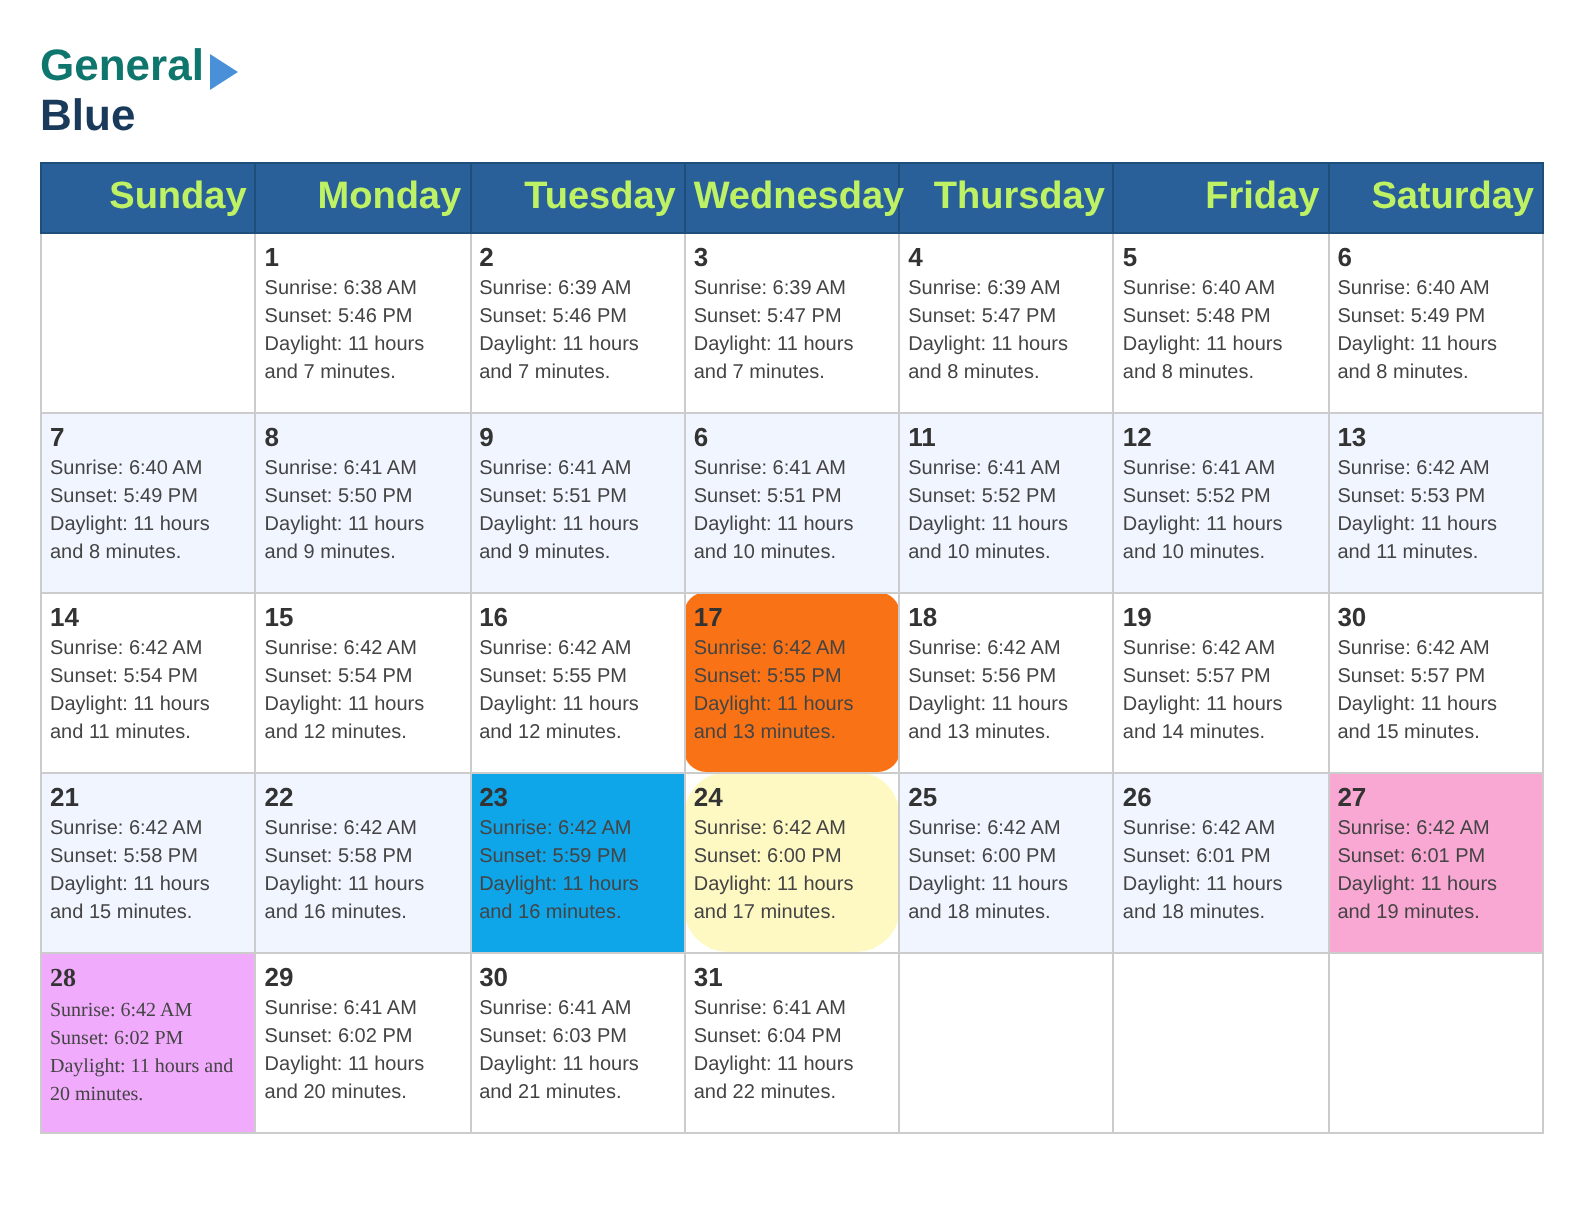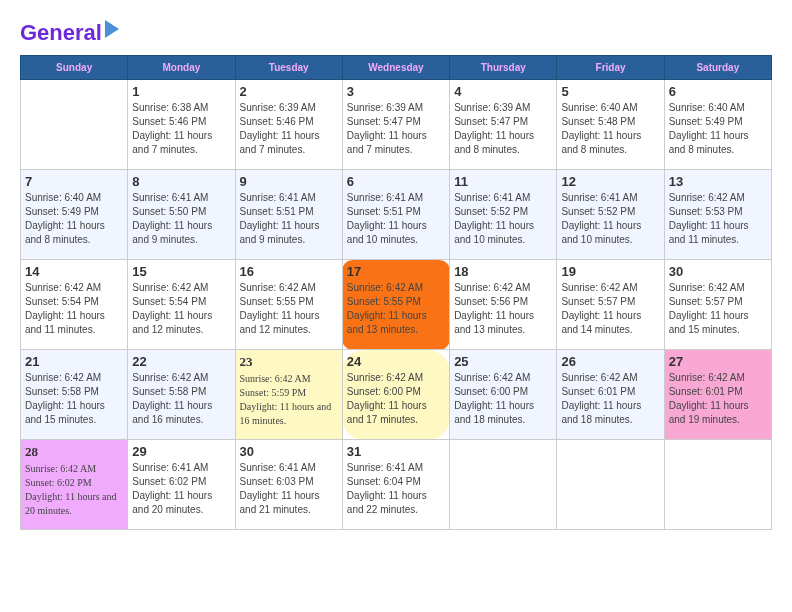--- a/index.html
+++ b/index.html
@@ -32,24 +32,24 @@
       font-size: 16px;
       color: #555;
     }
     table {
       width: 100%;
       border-collapse: collapse;
       table-layout: fixed;
     }
     th {
       background-color: #2a6099;
-      color: #f0abfc;
-      font-size: 10px;
+      color: #bef264;
+      font-size: 19px;
       padding: 6px 4px;
-      text-align: center;
+      text-align: right;
       border: 1px solid #1e4f7a;
     }
     td {
       vertical-align: top;
       border: 1px solid #ccc;
       padding: 4px 4px 6px 4px;
       font-size: 10.5px;
       color: #333;
       height: 90px;
     }
@@ -77,24 +77,25 @@
     td.empty {
       background-color: inherit;
     }
   </style>
 </head>
 <body>
 
 <div class="header">
   <div class="logo">
     <div>
-      <div style="font-size:22px;font-weight:bold;color:#6d28d9;line-height:1.15;display:flex;align-items:flex-start;">
+      <div style="font-size:22px;font-weight:bold;color:#0f766e;line-height:1.15;display:flex;align-items:flex-end;">
         <span>General</span>
         <span style="display:inline-block;width:0;height:0;border-style:solid;border-width:9px 0 9px 14px;border-color:transparent transparent transparent #4a90d9;margin-left:3px;"></span>
       </div>
+      <div style="font-size:22px;font-weight:bold;color:#1a3a5c;line-height:1.15;">Blue</div>
     </div>
   </div>
   <div class="title-block">
     <div class="title-month"></div>
     <div class="title-location"></div>
   </div>
 </div>
 
 <table>
   <thead>
@@ -198,21 +199,21 @@
       </tr>
       <tr>
         <td style="background-color: rgb(240, 245, 255);">
           <span class="day-num">21</span>
           <div class="day-info">Sunrise: 6:42 AM<br>Sunset: 5:58 PM<br>Daylight: 11 hours and 15 minutes.</div>
         </td>
         <td style="background-color: rgb(240, 245, 255);">
           <span class="day-num">22</span>
           <div class="day-info">Sunrise: 6:42 AM<br>Sunset: 5:58 PM<br>Daylight: 11 hours and 16 minutes.</div>
         </td>
-        <td style="background-color: #fef9c3; font-family: Liberation Serif, serif;">
+        <td style="background-color: #0ea5e9;">
           <span class="day-num">23</span>
           <div class="day-info">Sunrise: 6:42 AM<br>Sunset: 5:59 PM<br>Daylight: 11 hours and 16 minutes.</div>
         </td>
         <td style="background-color: #fef9c3; border-radius: 22px;">
           <span class="day-num">24</span>
           <div class="day-info">Sunrise: 6:42 AM<br>Sunset: 6:00 PM<br>Daylight: 11 hours and 17 minutes.</div>
         </td>
         <td style="background-color: rgb(240, 245, 255);">
           <span class="day-num">25</span>
           <div class="day-info">Sunrise: 6:42 AM<br>Sunset: 6:00 PM<br>Daylight: 11 hours and 18 minutes.</div>

